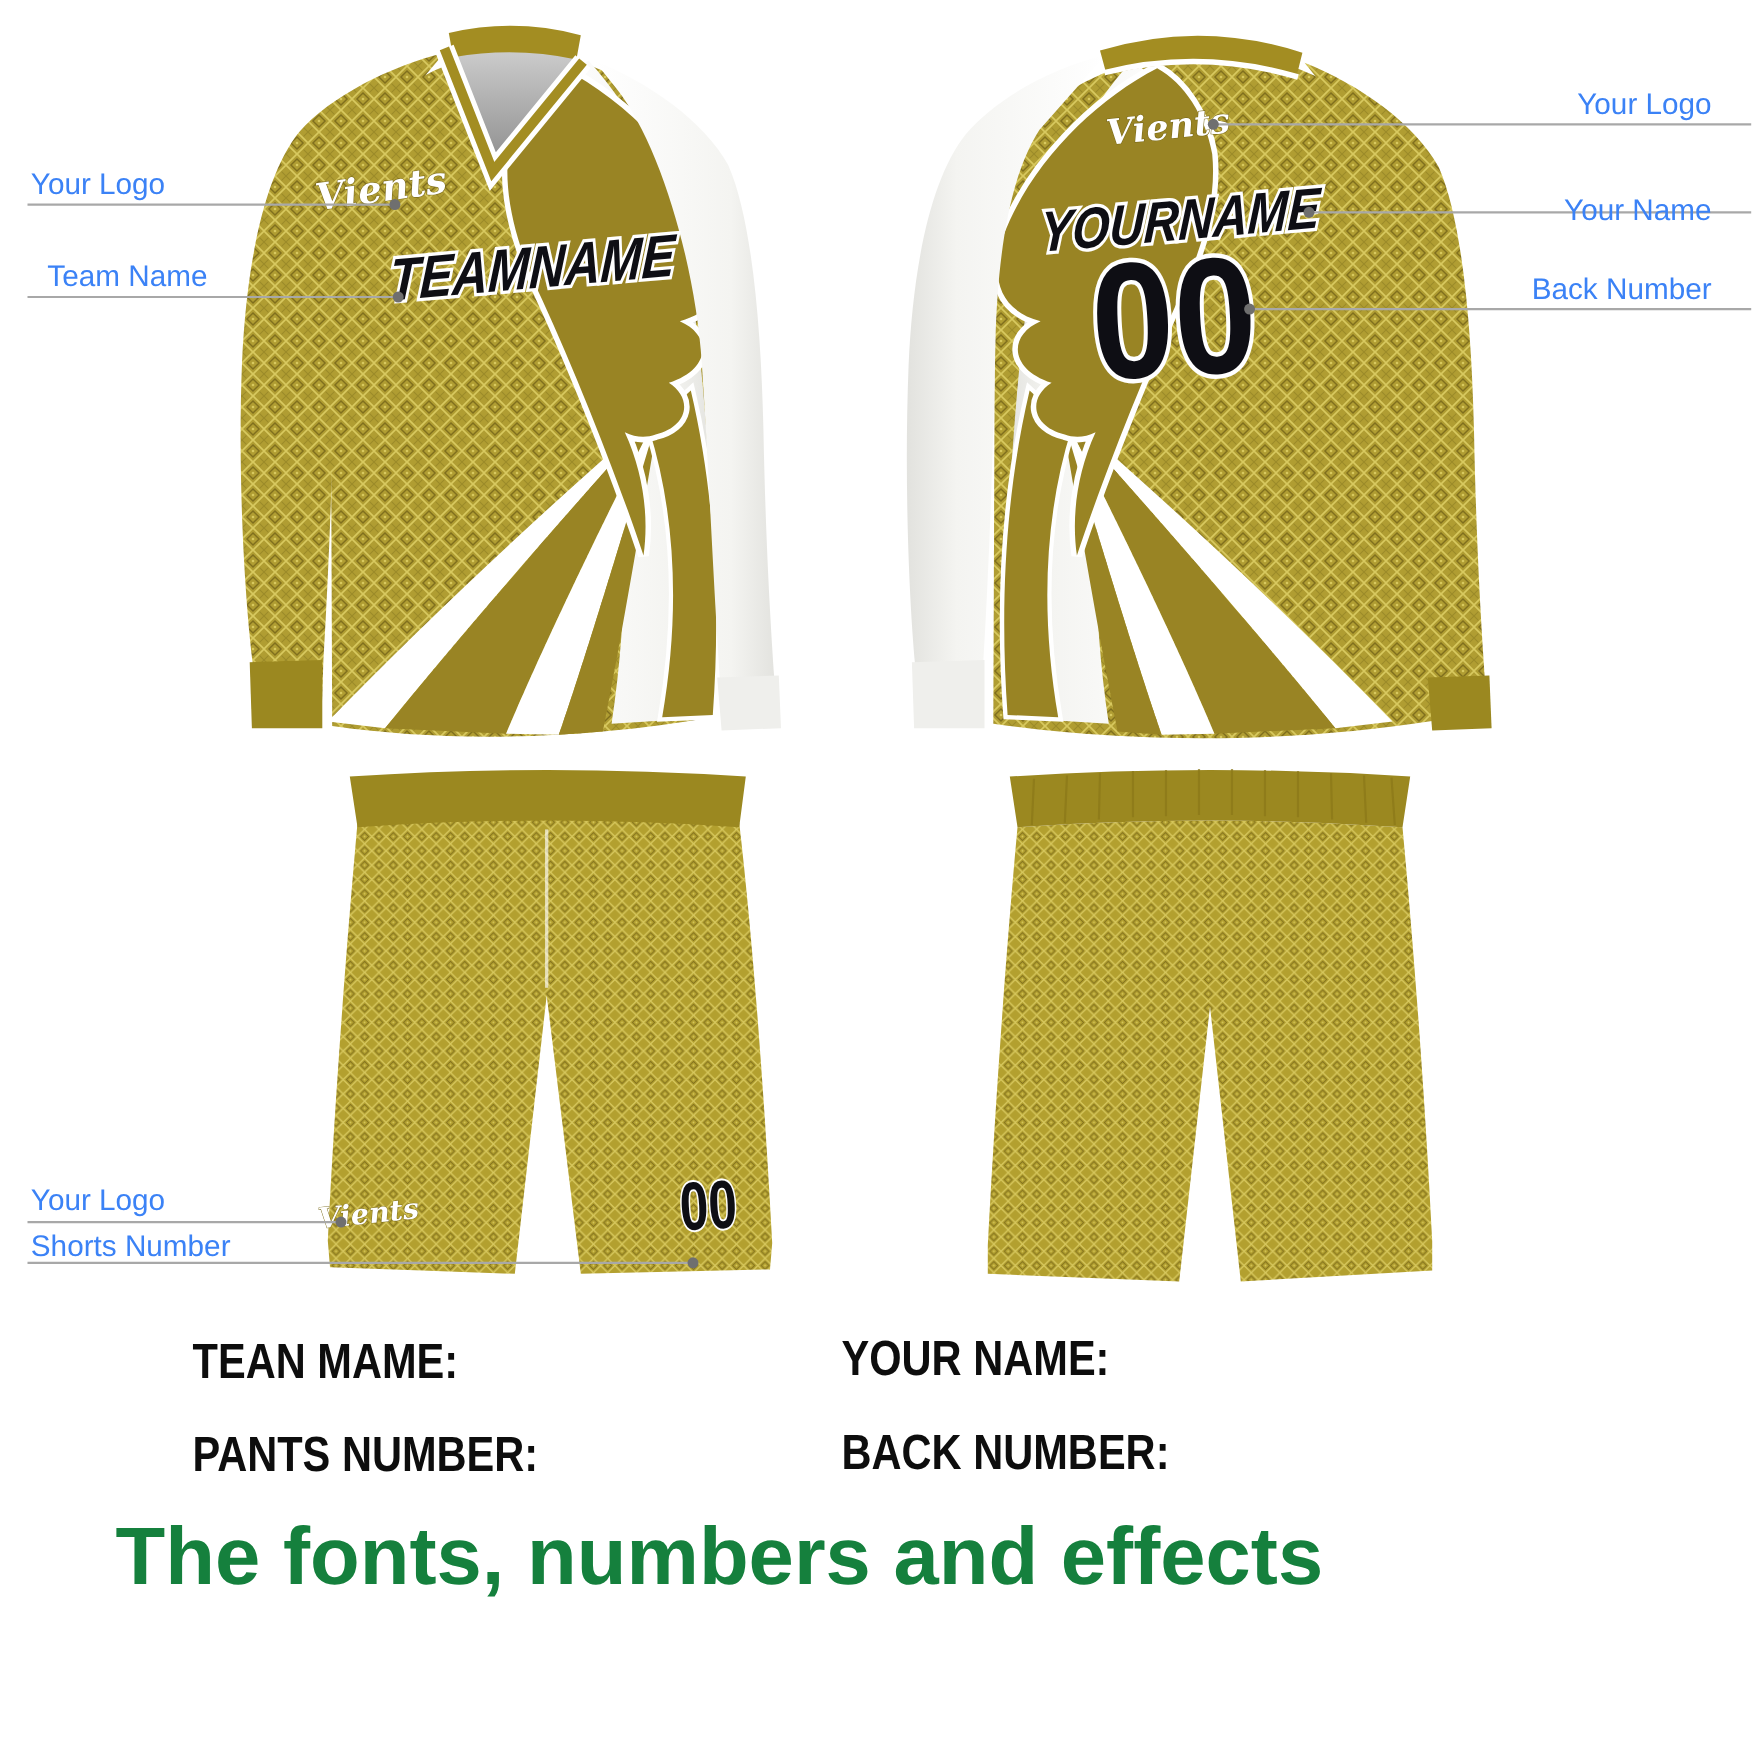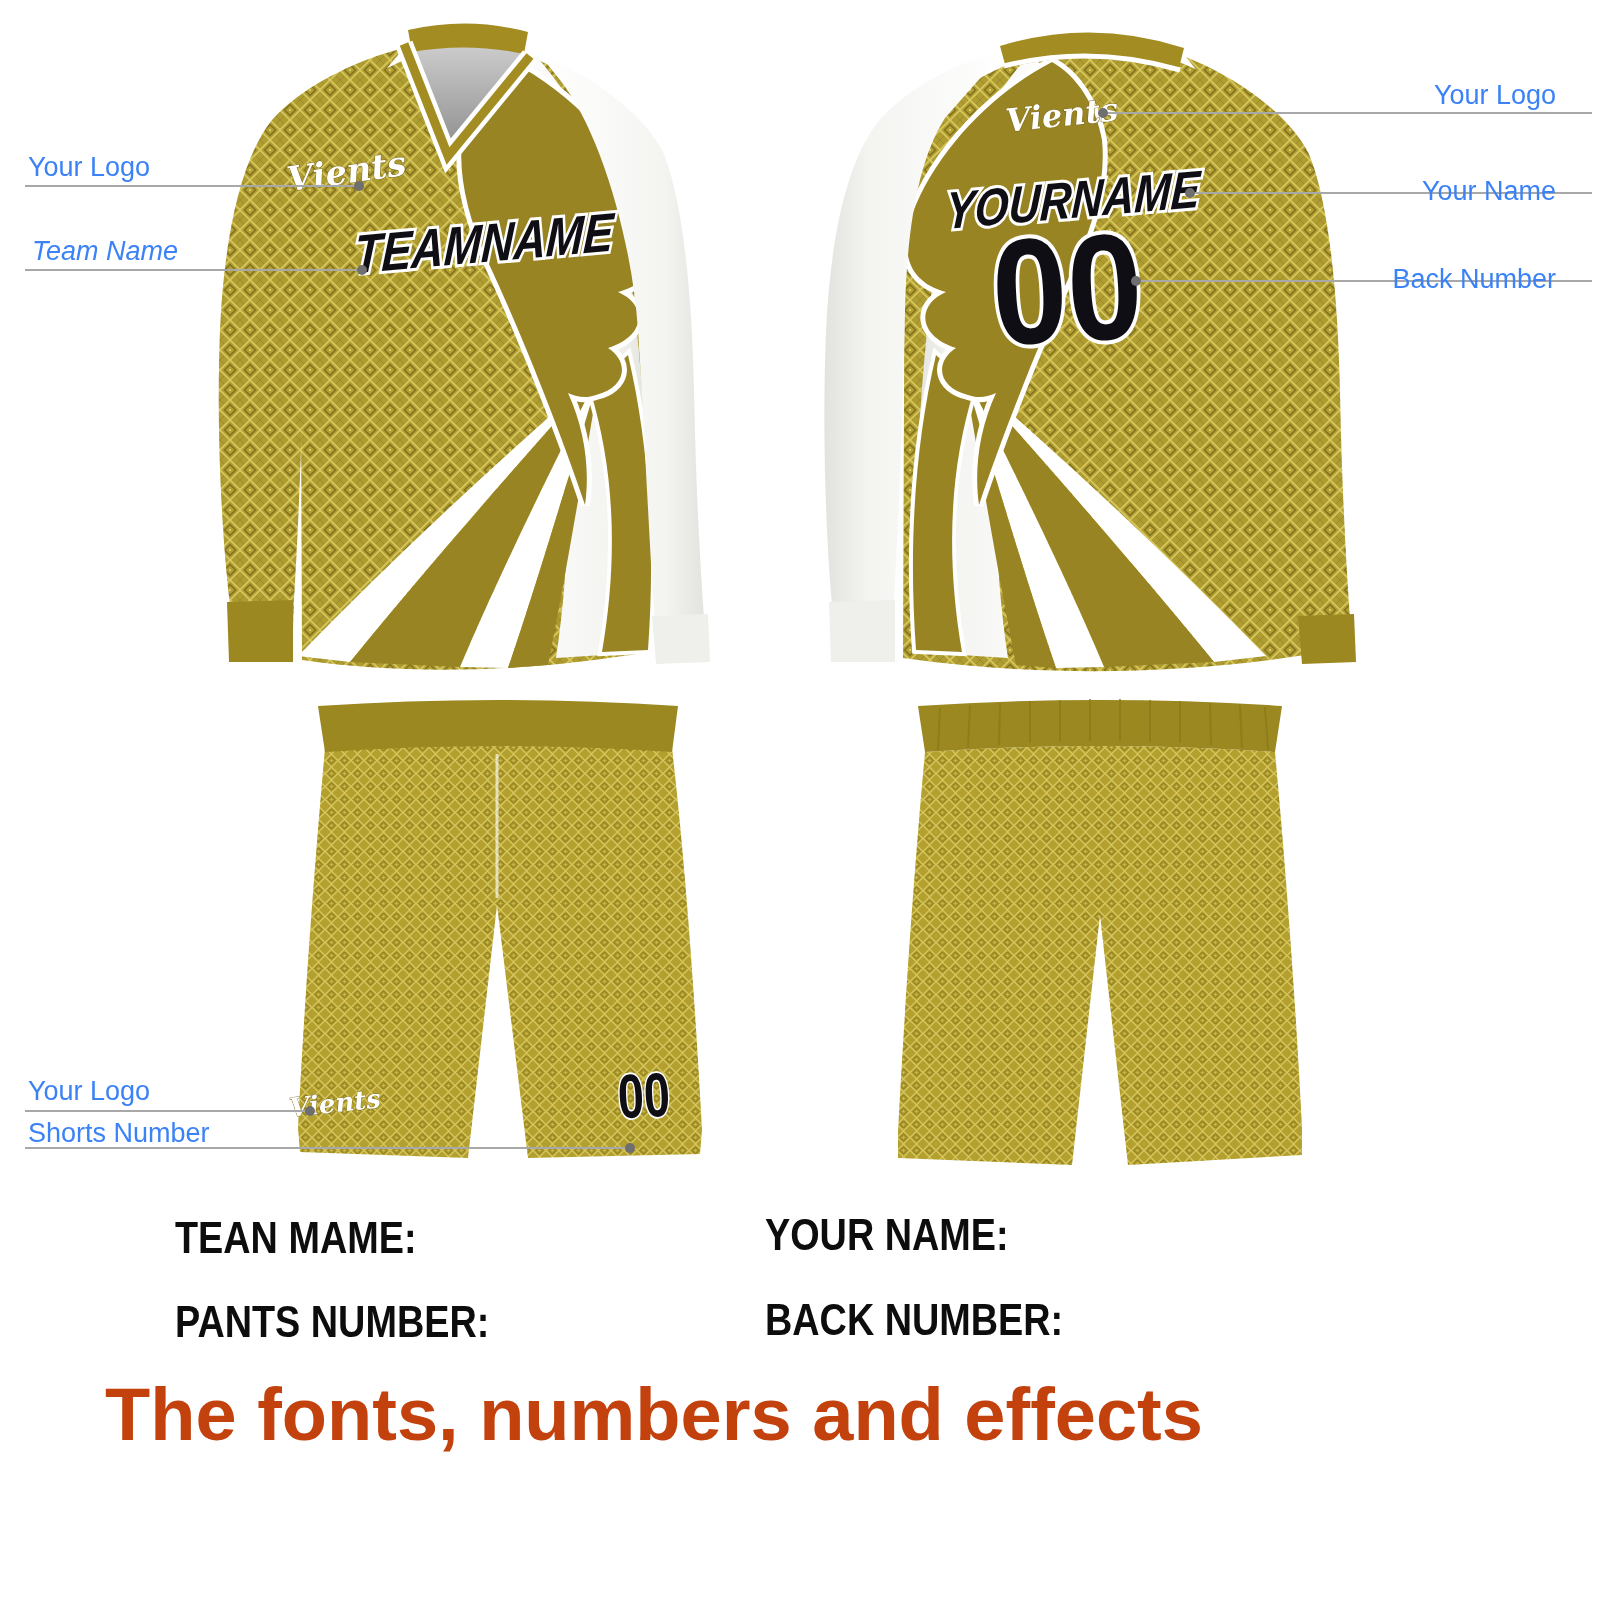--- a/index.html
+++ b/index.html
@@ -4,21 +4,21 @@
 <style>
   html,body{margin:0;padding:0;background:#ffffff;}
   #stage{position:relative;width:1600px;height:1600px;background:#ffffff;overflow:hidden;
          font-family:"Liberation Sans",sans-serif;}
   #art{position:absolute;left:0;top:0;}
   .callout{position:absolute;font-size:27px;color:#3b82f6;white-space:nowrap;}
   .callout.right{text-align:right;}
   .formlabel{position:absolute;font-size:45px;font-weight:bold;color:#0d0d0d;
              transform:scaleX(.84);transform-origin:left top;white-space:nowrap;}
   .caption{position:absolute;left:0;width:1308px;text-align:center;font-size:74px;
-           font-weight:bold;color:#c2410c;white-space:nowrap;}
+           font-weight:bold;color:#15803d;white-space:nowrap;}
 </style>
 </head>
 <body>
 
 <div id="stage">
 
 <svg id="art" width="1600" height="1600" viewBox="0 0 1600 1600">
   <defs>
     <pattern id="patJ" width="20" height="20" patternUnits="userSpaceOnUse">
       <rect width="20" height="20" fill="#b09d32"></rect>
@@ -134,24 +134,24 @@
     <circle cx="362" cy="270" r="5"></circle>
     <circle cx="1103" cy="113" r="5"></circle>
     <circle cx="1190" cy="193" r="5"></circle>
     <circle cx="1136" cy="281" r="5"></circle>
     <circle cx="310" cy="1111" r="5"></circle>
     <circle cx="630" cy="1148" r="5"></circle>
   </g>
 </svg>
 
 <div class="callout" style="left:28px;top:152px;">Your Logo</div>
-<div class="callout" style="left:32px;top:236px;font-style:italic;">Team Name</div>
+<div class="callout" style="left:43px;top:236px;">Team Name</div>
 <div class="callout right" style="right:44px;top:80px;">Your Logo</div>
 <div class="callout right" style="right:44px;top:176px;">Your Name</div>
-<div class="callout right" style="right:44px;top:264px;">Back Number</div>
+<div class="callout right" style="right:44px;top:248px;">Back Number</div>
 <div class="callout" style="left:28px;top:1076px;">Your Logo</div>
 <div class="callout" style="left:28px;top:1118px;">Shorts Number</div>
 
 <div class="formlabel" style="left:175px;top:1212px;">TEAN MAME:</div>
 <div class="formlabel" style="left:765px;top:1209px;">YOUR NAME:</div>
 <div class="formlabel" style="left:175px;top:1296px;">PANTS NUMBER:</div>
 <div class="formlabel" style="left:765px;top:1294px;">BACK NUMBER:</div>
 
 <div class="caption" style="top:1372px;">The fonts, numbers and effects</div>
 

